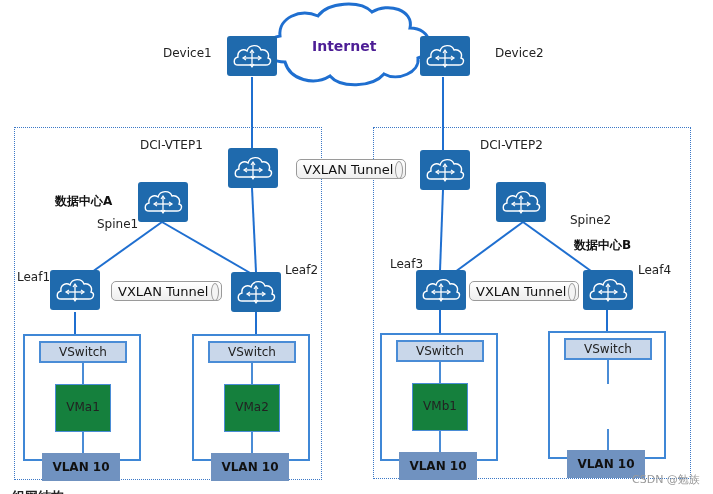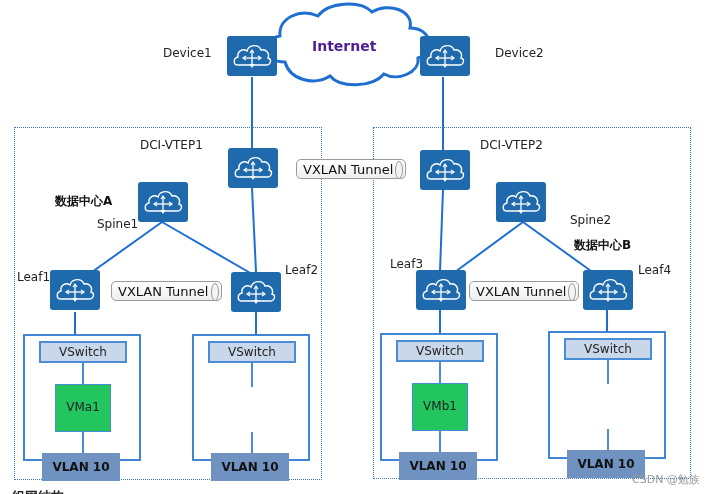--- a/index.html
+++ b/index.html
@@ -8,21 +8,21 @@
   .dc-box { position:absolute; border:1.5px dotted #3b78c7; box-sizing:border-box; }
   .node { position:absolute; width:50px; height:40px; background:#1f6aad; border-radius:3px; display:flex; align-items:center; justify-content:center; }
   .node svg { width:44px; height:34px; }
   .lbl { position:absolute; font-size:12px; color:#222; white-space:nowrap; }
   .dc-title { position:absolute; font-size:12px; font-weight:bold; color:#111; white-space:nowrap; }
   .inet-lbl { position:absolute; font-size:14px; font-weight:bold; color:#4c1d95; }
   .tunnel { position:absolute; height:20px; border:1px solid #9a9a9a; border-radius:5px; background:linear-gradient(#ffffff,#eeeeee); font-size:13px; color:#111; line-height:20px; padding:0 12px 0 6px; box-sizing:border-box; white-space:nowrap; }
   .tunnel::after { content:""; position:absolute; right:2px; top:1px; width:6px; height:16px; border:1px solid #9a9a9a; border-radius:50%; background:#f4f4f4; }
   .host { position:absolute; width:118px; border:2px solid #3f87d6; box-sizing:border-box; background:#fff; }
   .vswitch { position:absolute; left:16px; top:9px; width:88px; height:22px; background:#c9d7ea; border:2px solid #4a8cd6; box-sizing:border-box; font-size:12px; color:#222; text-align:center; line-height:18px; }
-  .vm { position:absolute; left:29px; top:51px; width:56px; height:48px; background:#22c55e; border:1.5px solid #4a8cd6; box-sizing:border-box; font-size:12px; color:#222; text-align:center; line-height:45px; }
+  .vm { position:absolute; left:29px; top:51px; width:56px; height:48px; background:#15803d; border:1.5px solid #4a8cd6; box-sizing:border-box; font-size:12px; color:#222; text-align:center; line-height:45px; }
   .vlan { position:absolute; left:17px; top:119px; width:78px; height:28px; background:#7092c0; font-size:12px; font-weight:bold; color:#111; text-align:center; line-height:28px; }
   .conn { position:absolute; left:56px; width:1.5px; background:#4a8cd6; }
   .watermark { position:absolute; font-size:11px; color:#9a9a9a; white-space:nowrap; }
   .caption { position:absolute; left:12px; top:488px; font-size:13px; font-weight:bold; color:#222; }
 </style>
 </head>
 <body>
 
 <svg id="links" viewBox="0 0 713 494">
 
@@ -145,20 +145,21 @@
   <div class="vswitch" style="left:14px; top:5px;">VSwitch</div>
   <div class="conn" style="left:57px; top:27px; height:24px;"></div>
   <div class="vm" style="left:30px; top:48px;">VMa1</div>
   <div class="conn" style="left:57px; top:96px; height:22px;"></div>
   <div class="vlan" style="left:17px; top:117px;">VLAN 10</div>
 </div>
 
 <div class="host" style="left:192px; top:334px; height:127px;">
   <div class="vswitch" style="left:14px; top:5px;">VSwitch</div>
   <div class="conn" style="left:57px; top:27px; height:24px;"></div>
+  <div class="vm" style="left:30px; top:48px;">VMa2</div>
   <div class="conn" style="left:57px; top:96px; height:22px;"></div>
   <div class="vlan" style="left:17px; top:117px;">VLAN 10</div>
 </div>
 
 <div class="host" style="left:380px; top:333px; height:128px;">
   <div class="vswitch" style="left:14px; top:5px;">VSwitch</div>
   <div class="conn" style="left:57px; top:27px; height:24px;"></div>
   <div class="vm" style="left:30px; top:48px;">VMb1</div>
   <div class="conn" style="left:57px; top:96px; height:22px;"></div>
   <div class="vlan" style="left:17px; top:117px;">VLAN 10</div>

